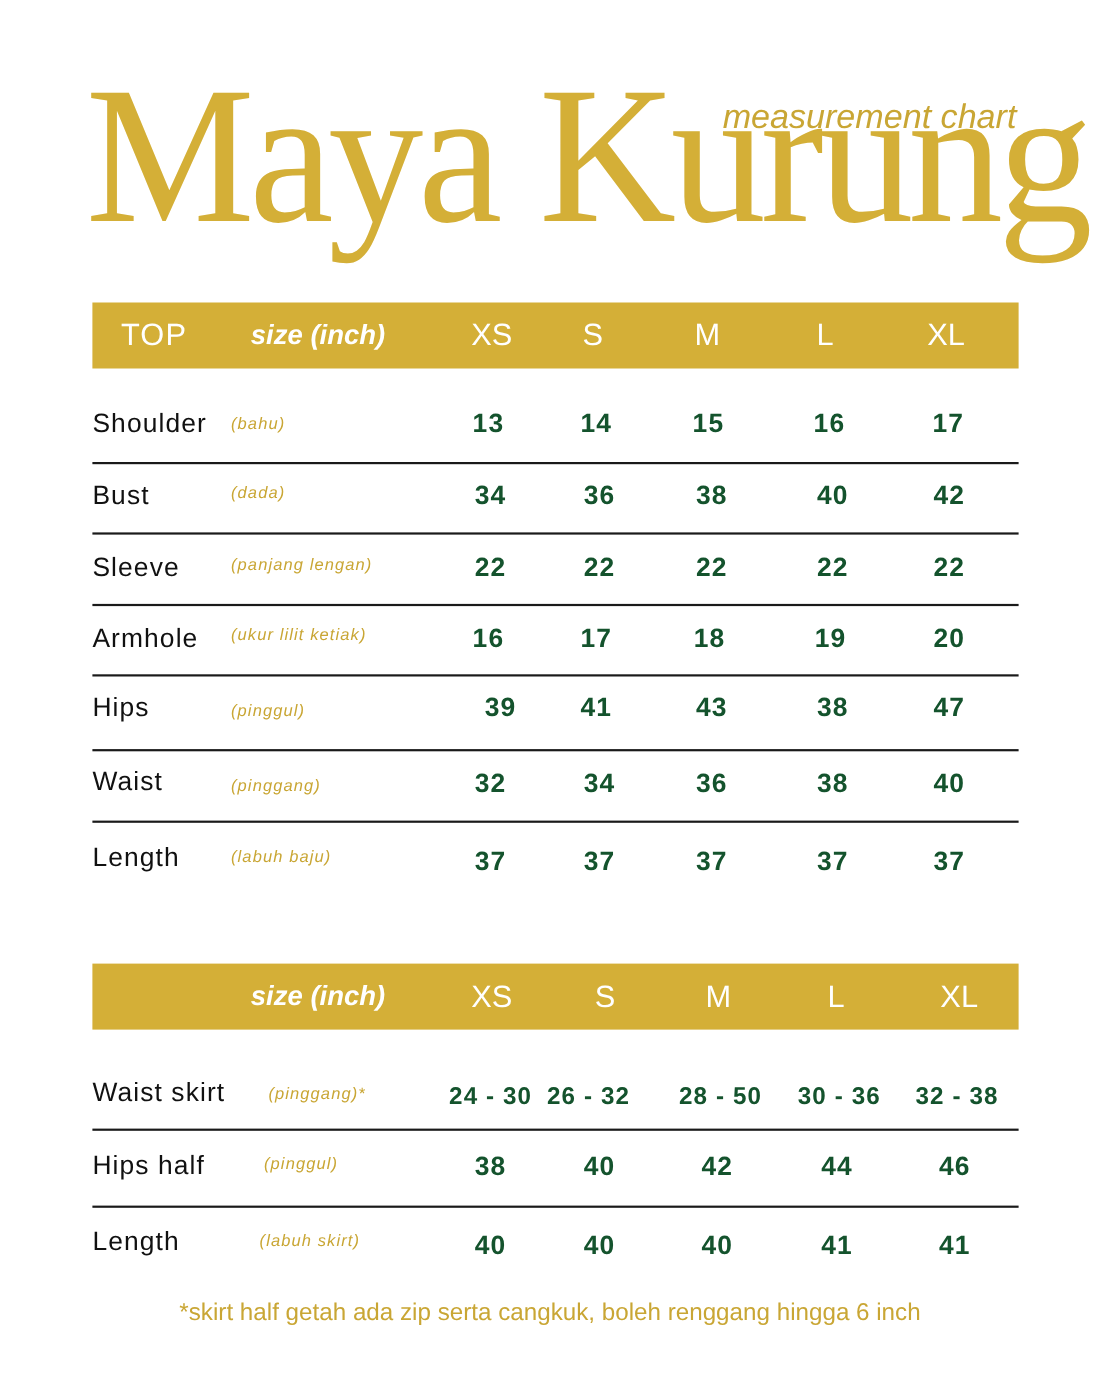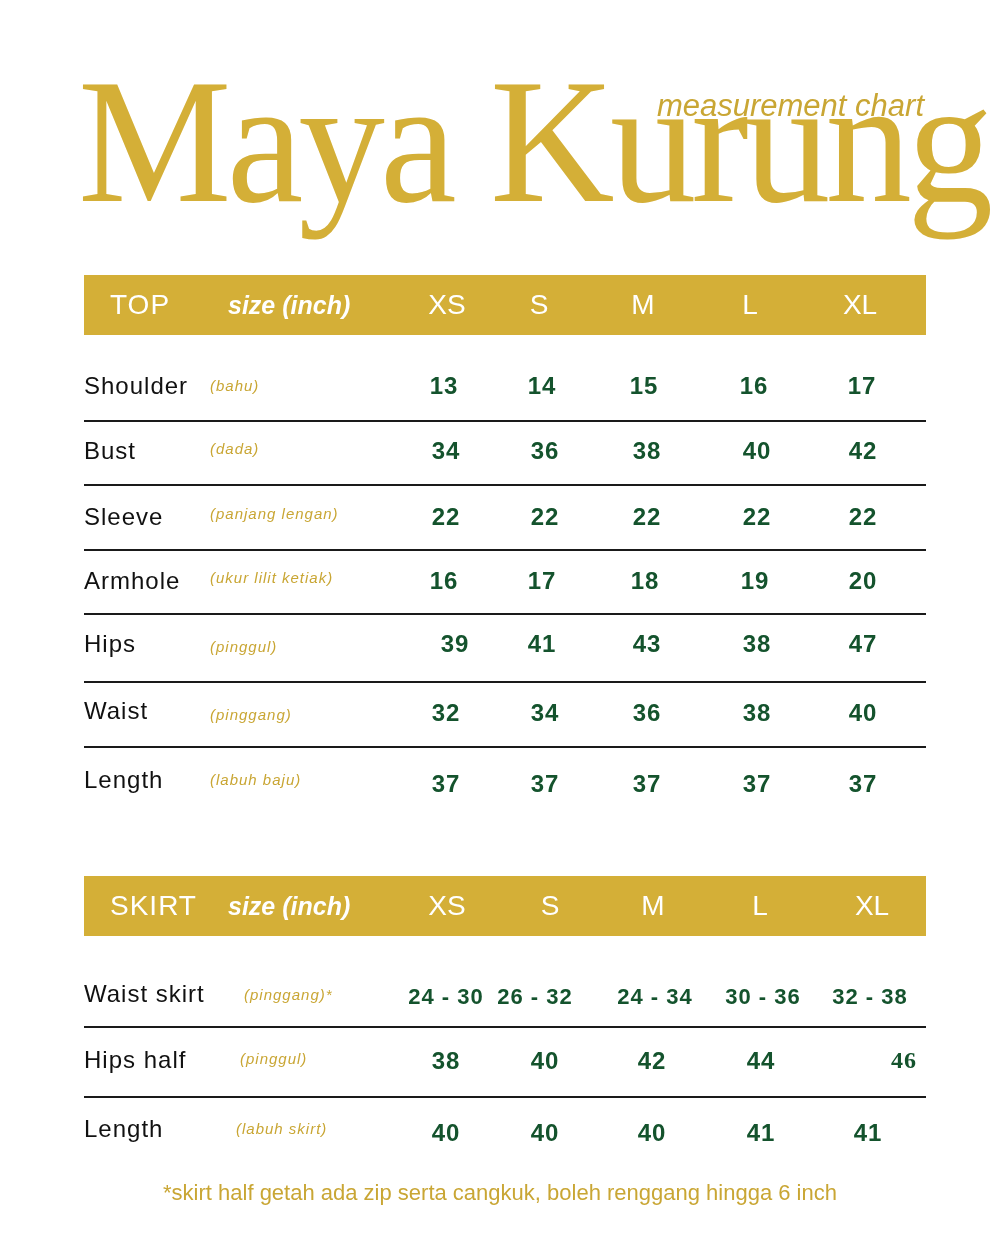--- a/index.html
+++ b/index.html
@@ -204,48 +204,47 @@
   <span class="label">Length</span>
   <span class="malay" style="left:126px;top:5px;">(labuh baju)</span>
   <span class="val" style="left:312px;top:4px;">37</span>
   <span class="val" style="left:411px;top:4px;">37</span>
   <span class="val" style="left:513px;top:4px;">37</span>
   <span class="val" style="left:623px;top:4px;">37</span>
   <span class="val" style="left:729px;top:4px;">37</span>
 </div>
 
 <div class="band" style="top:876px;">
-  <span class="cell section">SKIRT</span>
   <span class="cell unit" style="left:144px;">size (inch)</span>
   <span class="cell size" style="left:318px;">XS</span>
   <span class="cell size" style="left:421px;">S</span>
   <span class="cell size" style="left:524px;">M</span>
   <span class="cell size" style="left:631px;">L</span>
   <span class="cell size" style="left:743px;">XL</span>
 </div>
 
 <div class="row" style="top:980px;">
   <span class="label">Waist skirt</span>
   <span class="malay" style="left:160px;top:6px;">(pinggang)*</span>
   <span class="val" style="left:312px;top:4px;width:100px;font-size:22px;">24 - 30</span>
   <span class="val" style="left:401px;top:4px;width:100px;font-size:22px;">26 - 32</span>
-  <span class="val" style="left:521px;top:4px;width:100px;font-size:22px;">24 - 34</span>
+  <span class="val" style="left:521px;top:4px;width:100px;font-size:22px;">28 - 50</span>
   <span class="val" style="left:629px;top:4px;width:100px;font-size:22px;">30 - 36</span>
   <span class="val" style="left:736px;top:4px;width:100px;font-size:22px;">32 - 38</span>
 </div>
 <div class="divider" style="top:1026px;"></div>
 
 <div class="row" style="top:1046px;">
   <span class="label">Hips half</span>
   <span class="malay" style="left:156px;top:4px;">(pinggul)</span>
   <span class="val" style="left:312px;top:1px;">38</span>
   <span class="val" style="left:411px;top:1px;">40</span>
   <span class="val" style="left:518px;top:1px;">42</span>
   <span class="val" style="left:627px;top:1px;">44</span>
-  <span class="val" style="left:770px;top:1px;font-family:Liberation Serif, serif;">46</span>
+  <span class="val" style="left:734px;top:1px;">46</span>
 </div>
 <div class="divider" style="top:1096px;"></div>
 
 <div class="row" style="top:1115px;">
   <span class="label">Length</span>
   <span class="malay" style="left:152px;top:5px;text-align:right;">(labuh skirt)</span>
   <span class="val" style="left:312px;top:4px;">40</span>
   <span class="val" style="left:411px;top:4px;">40</span>
   <span class="val" style="left:518px;top:4px;">40</span>
   <span class="val" style="left:627px;top:4px;">41</span>

